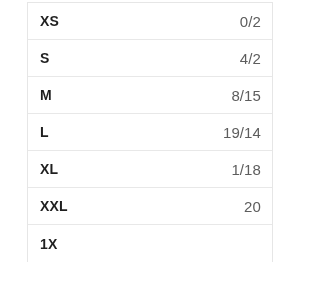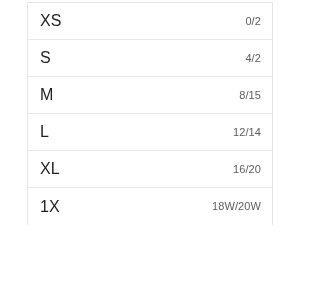--- a/index.html
+++ b/index.html
@@ -37,29 +37,29 @@
     height: 37px;
     border-bottom: 1px solid #e8e8e8;
     box-sizing: border-box;
     padding: 0 11px 0 12px;
     background: #ffffff;
   }
   .size-row:last-child {
     border-bottom: none;
   }
   .size-label {
-    font-size: 16px;
-    font-weight: normal;
+    font-size: 14px;
+    font-weight: bold;
     color: #1f1f1f;
     letter-spacing: 0.2px;
     line-height: 1;
     white-space: nowrap;
   }
   .size-value {
-    font-size: 11px;
+    font-size: 15px;
     font-weight: normal;
     color: #5d5d5d;
     letter-spacing: 0.1px;
     line-height: 1;
     text-align: right;
     white-space: nowrap;
   }
 </style>
 </head>
 <body>
@@ -77,29 +77,32 @@
       <span class="size-value">4/2</span>
     </div>
 
     <div class="size-row">
       <span class="size-label">M</span>
       <span class="size-value">8/15</span>
     </div>
 
     <div class="size-row">
       <span class="size-label">L</span>
-      <span class="size-value">12/14</span>
+      <span class="size-value">19/14</span>
     </div>
 
     <div class="size-row">
       <span class="size-label">XL</span>
-      <span class="size-value">16/20</span>
+      <span class="size-value">1/18</span>
     </div>
 
+    <div class="size-row">
+      <span class="size-label">XXL</span>
+      <span class="size-value">20</span>
+    </div>
 
     <div class="size-row">
       <span class="size-label">1X</span>
-      <span class="size-value">18W/20W</span>
     </div>
 
 
   </div>
 </div>
 
 </body></html>

